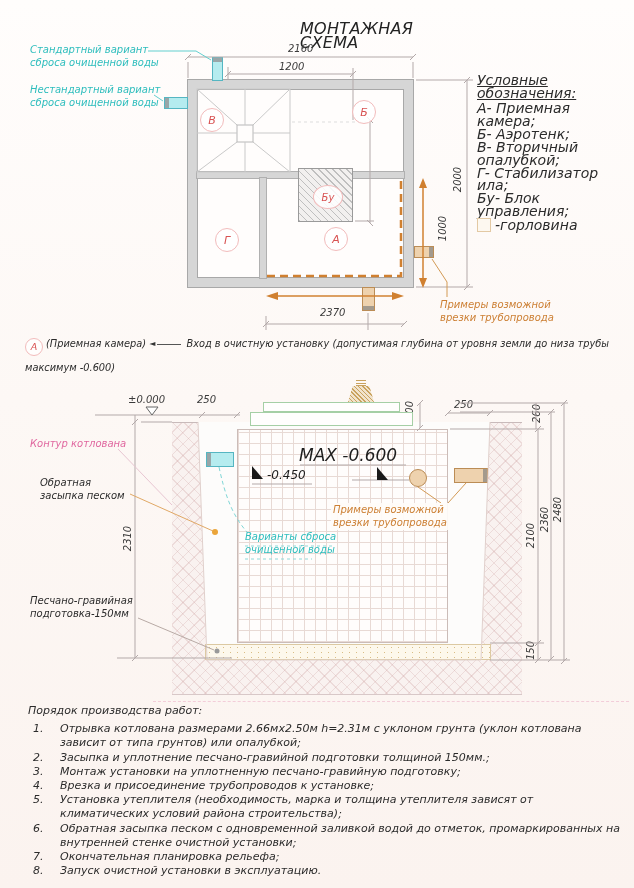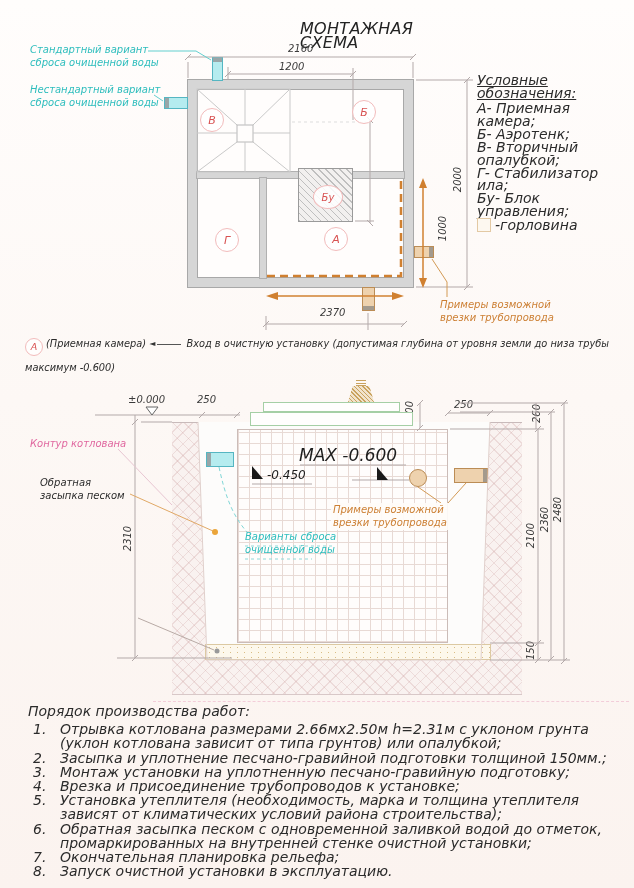--- a/index.html
+++ b/index.html
@@ -70,21 +70,21 @@
   .vent{position:absolute;left:348px;top:386px;width:26px;height:16px;z-index:3;
     clip-path:polygon(18% 0,82% 0,100% 100%,0 100%);
     background-color:#f1e3cc;
     background-image:repeating-linear-gradient(45deg,#c9a25e 0,#c9a25e 1px,transparent 1px,transparent 3px)}
   .vent2{position:absolute;left:356px;top:380px;width:10px;height:6px;z-index:3;
     background:repeating-linear-gradient(0deg,#c9a25e 0,#c9a25e 1px,transparent 1px,transparent 2.5px)}
   .max-lbl{position:absolute;left:299px;top:445px;font-size:17px;color:#1d1d1d;z-index:6;white-space:nowrap}
   .outlet-lbl{position:absolute;left:267px;top:468px;font-size:12px;color:#1d1d1d;z-index:6;white-space:nowrap}
   .tapbox{background:rgba(255,252,249,.92);padding:1px 2px}
   
-  .procedure{position:absolute;left:28px;top:704px;width:594px;font-size:14px;line-height:14.2px;z-index:6}
+  .procedure{position:absolute;left:28px;top:704px;width:594px;font-size:11px;line-height:14.2px;z-index:6}
   .procedure ol{list-style:none;counter-reset:st;margin:4px 0 0;padding:0}
   .procedure li{counter-increment:st;position:relative;padding-left:32px}
   .procedure li::before{content:counter(st) ".";position:absolute;left:5px}
   .divider-pink{position:absolute;left:153px;top:701px;width:476px;border-top:1.5px dashed #f3cdd9;z-index:1}
   svg.overlay{position:absolute;left:0;top:0;z-index:5;pointer-events:none}
   .z6{z-index:6}
 </style>
 </head>
 <body>
 
@@ -156,20 +156,21 @@
   <div class="dim" style="left:454px;top:399px">250</div>
   <div class="vtext" style="left:523px;top:408px;width:26px">260</div>
   <div class="vtext" style="left:110px;top:533px;width:34px">2310</div>
   <div class="vtext" style="left:513px;top:530px;width:34px">2100</div>
   <div class="vtext" style="left:527px;top:514px;width:34px">2360</div>
   <div class="vtext" style="left:540px;top:504px;width:34px">2480</div>
   <div class="vtext" style="left:518px;top:645px;width:24px">150</div>
 
   <div class="lbl pink z6" style="left:30px;top:438px;width:120px">Контур котлована</div>
   <div class="lbl z6" style="left:40px;top:477px;width:95px">Обратная засыпка песком</div>
+  <div class="lbl z6" style="left:30px;top:595px;width:142px">Песчано-гравийная подготовка-150мм</div>
   <div class="lbl teal z6" style="left:245px;top:531px;width:95px">Варианты сброса очищенной воды</div>
   <div class="lbl orange z6 tapbox" style="left:331px;top:503px;width:115px">Примеры возможной врезки трубопровода</div>
 
   <div class="notes">
     <div class="note">
       <span class="nmark">А</span><span>(Приемная камера)</span>
       <span class="narrow">◄</span><span class="nline"></span>
       <span>Вход в очистную установку (допустимая глубина от уровня земли до низа трубы максимум -0.600)</span>
     </div>
   </div>

